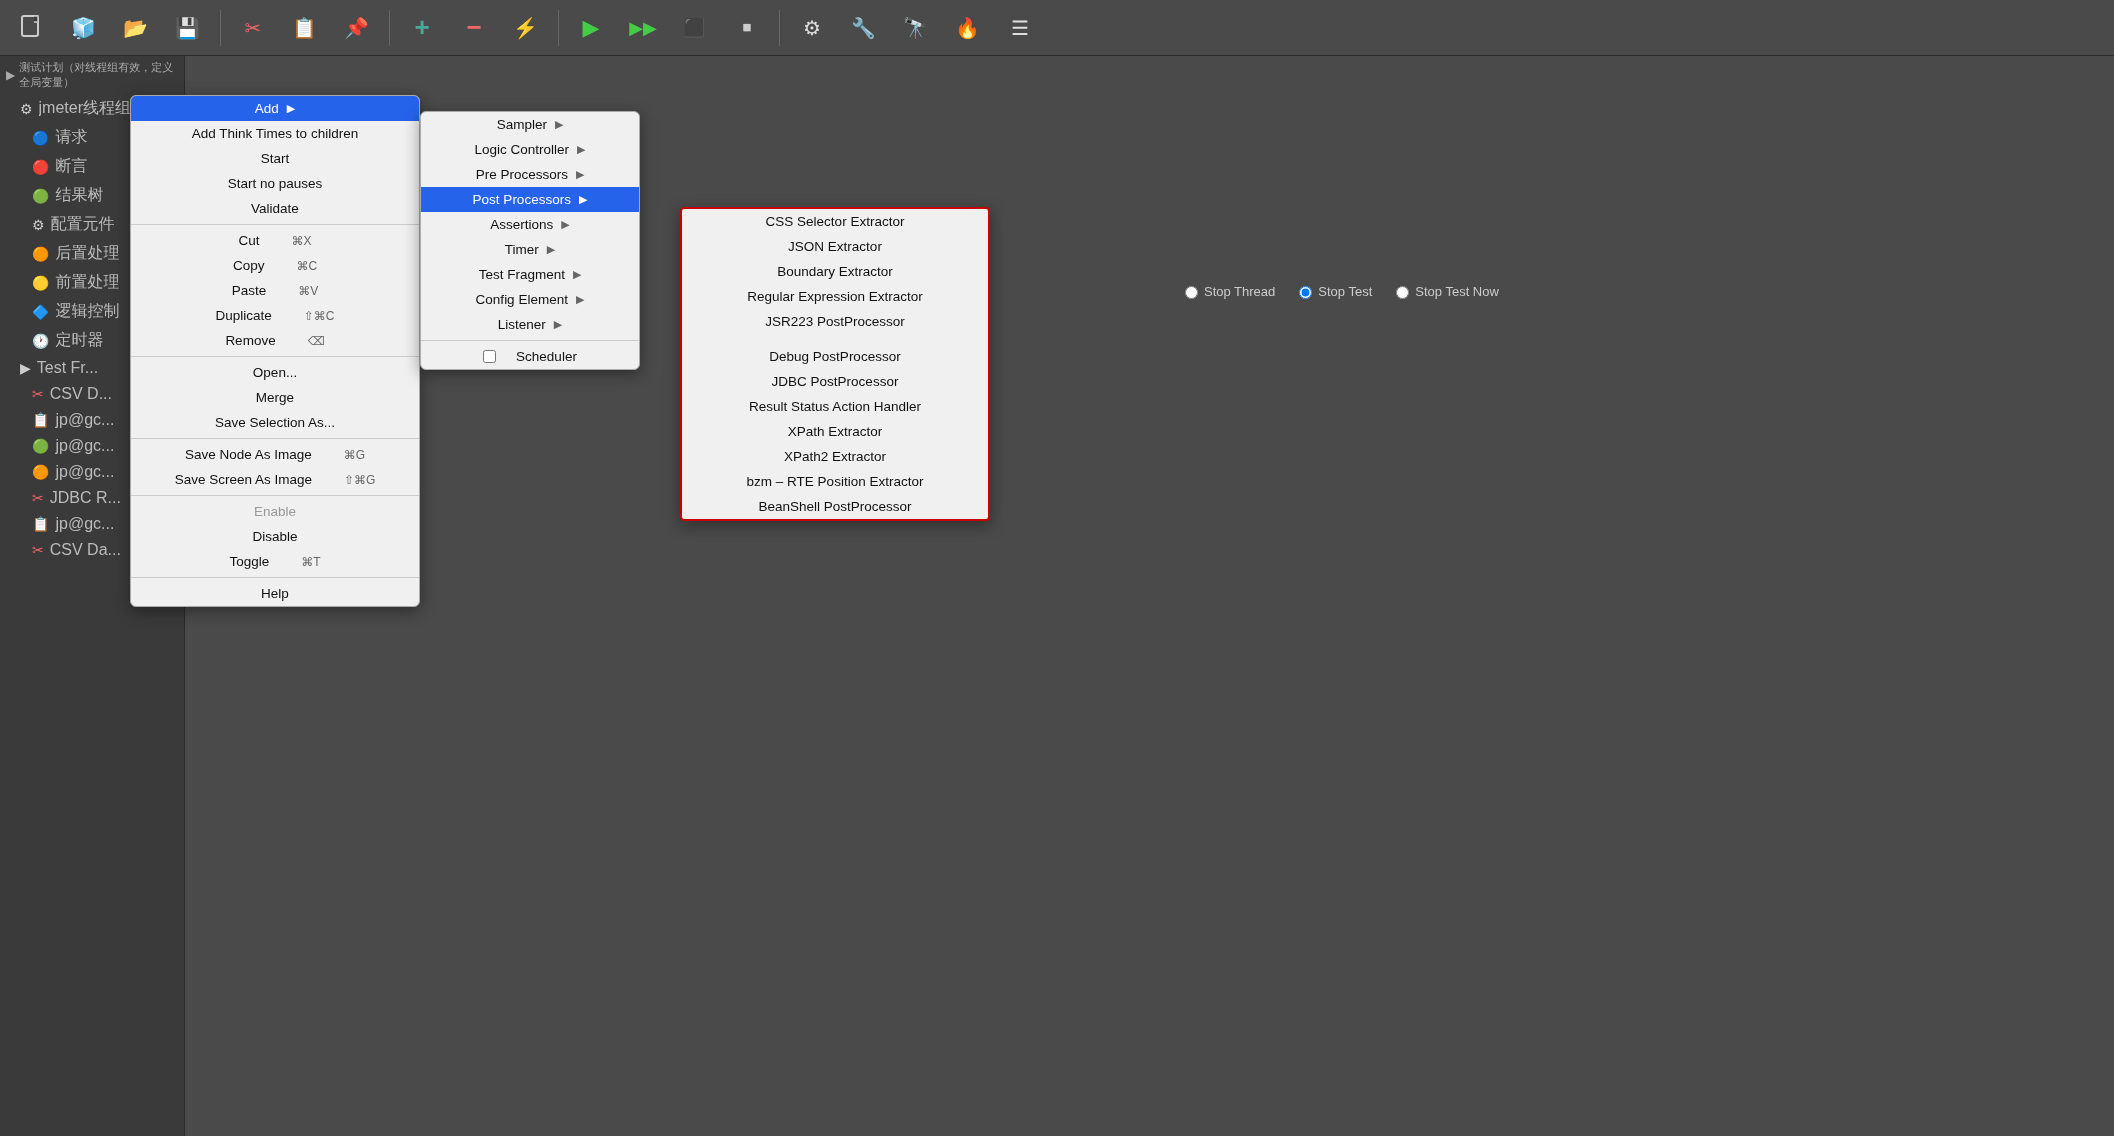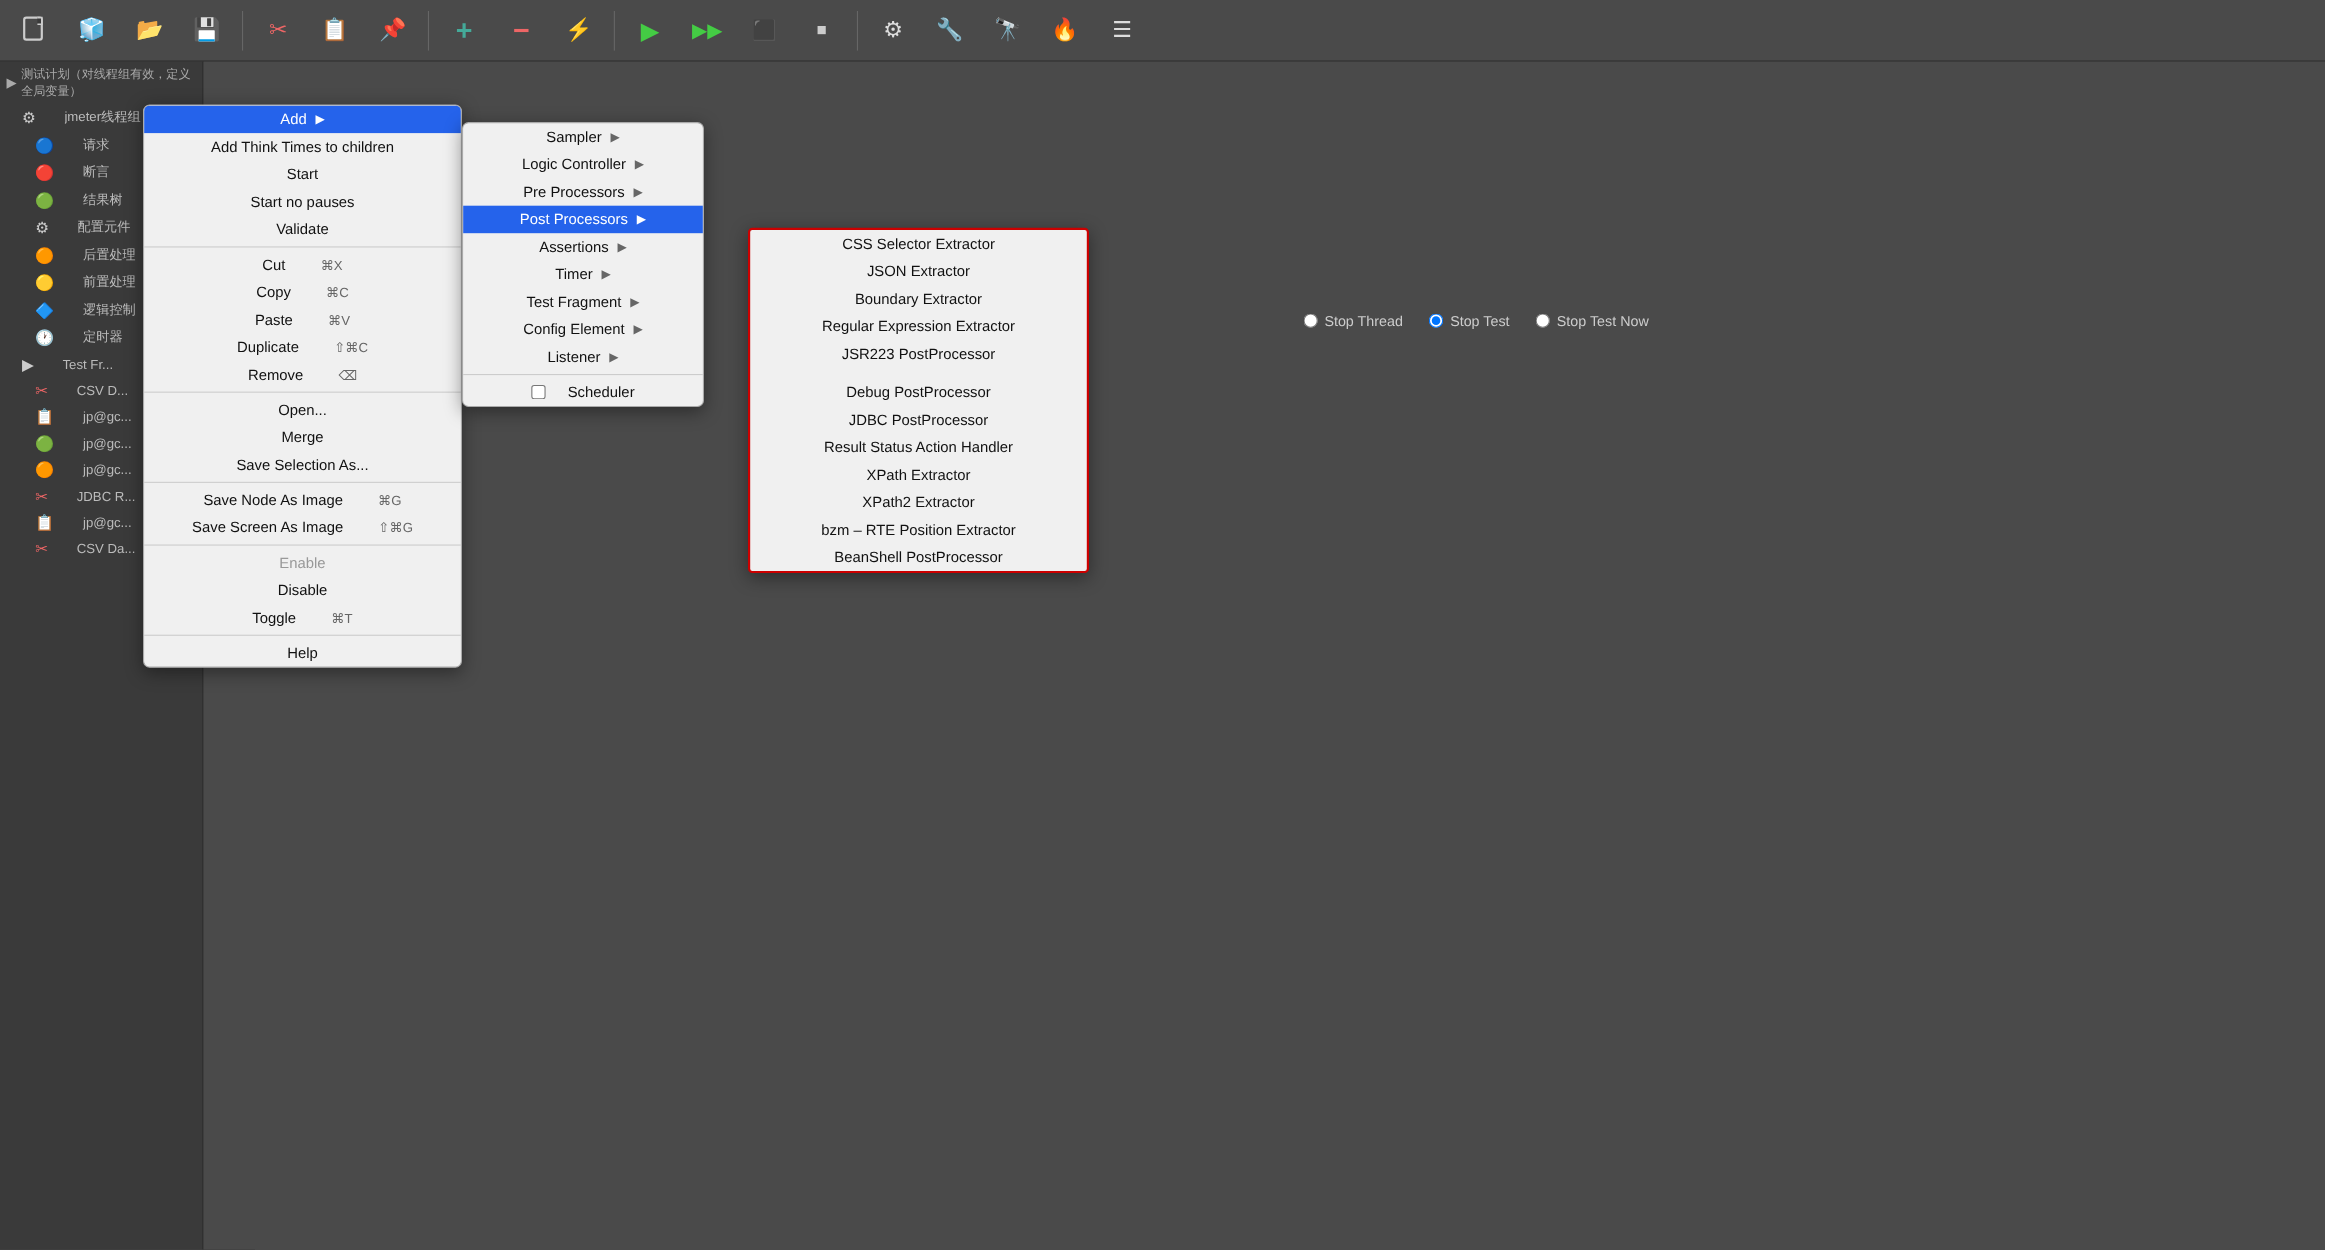--- a/index.html
+++ b/index.html
@@ -60,21 +60,21 @@
       display: flex;
       align-items: center;
       padding: 4px 8px;
       font-size: 13px;
       color: #ccc;
       cursor: pointer;
       gap: 6px;
       white-space: nowrap;
     }
     .sidebar-item .icon { font-size: 14px; flex-shrink: 0; }
-    .sidebar-item-label { font-size: 12px; color: #bbb; overflow: hidden; text-overflow: ellipsis; margin-left: 20px; }
+    .sidebar-item-label { font-size: 16px; color: #bbb; overflow: hidden; text-overflow: ellipsis; }
     .sidebar-item-indent { padding-left: 20px; }
     .sidebar-item-indent2 { padding-left: 32px; }
     .sidebar-header {
       display: flex;
       align-items: center;
       padding: 4px 6px;
       font-size: 12px;
       color: #aaa;
       gap: 4px;
     }
@@ -189,21 +189,21 @@
       top: 228px;
       left: 1000px;
       display: flex;
       align-items: center;
       gap: 24px;
       font-size: 13px;
       color: #ccc;
     }
     .radio-option {
       display: flex;
-      align-items: center;
+      align-items: flex-end;
       gap: 6px;
     }
   </style>
 </head>
 <body>
 
 <div class="toolbar">
   <button class="toolbar-btn">
     <svg width="28" height="28" viewBox="0 0 28 28">
         <rect x="4" y="2" width="16" height="20" rx="2" fill="none" stroke="#ccc" stroke-width="2"></rect>

